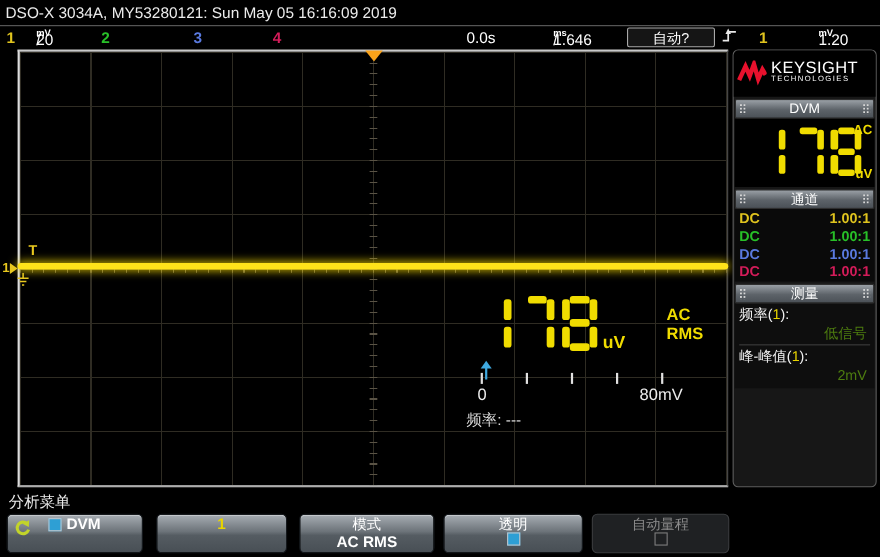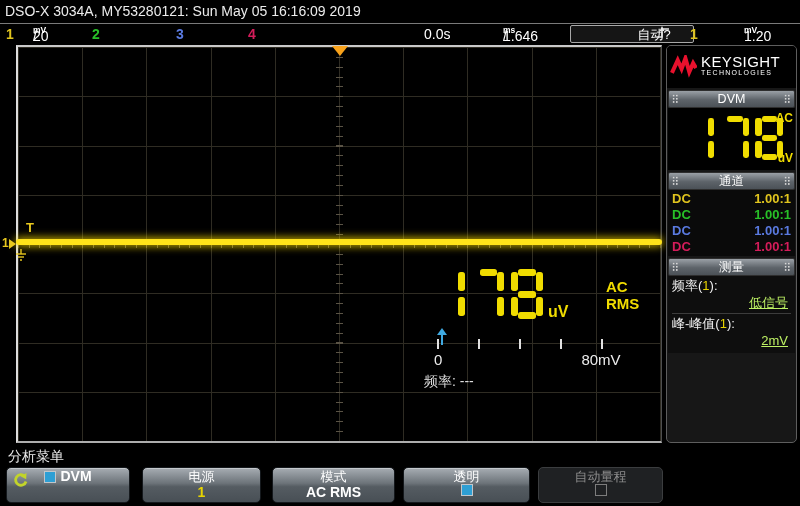--- a/index.html
+++ b/index.html
@@ -9,21 +9,21 @@
 
   
   .titlebar{left:0;top:0;width:800px;height:23px;border-bottom:1px solid #7a7a7a;
             font-size:14px;line-height:23px;padding-left:5px;color:#ececec;background:#000;}
   .statusbar{left:0;top:24px;width:800px;height:21px;background:#000;font-size:14px;}
   .statusbar span{position:absolute;top:2px;white-space:nowrap;}
   .chn{font-weight:bold;}
   .squ{display:inline-block;width:9px;font-size:8.5px;line-height:4.6px;word-break:break-all;
        vertical-align:-1px;font-weight:bold;}
   .autobox{position:absolute;left:570px;top:1px;width:78px;height:16px;border:1px solid #a8a8a8;
-           border-radius:2px;background:#151515;text-align:center;padding-left:44px;}
+           border-radius:2px;background:#151515;text-align:center;}
   .autobox span{position:static;font-size:13px;line-height:16px;}
 
   
   .grat{left:16px;top:45px;width:646px;height:398px;box-sizing:border-box;background:#000;
         border-top:2px solid #c9c9c9;border-left:2px solid #dedede;
         border-bottom:2px solid #adadad;border-right:1px solid #4e4e4e;
         background-image:
           repeating-linear-gradient(to right,#2f2c23 0 1px,transparent 1px 64.2px),
           repeating-linear-gradient(to bottom,#2f2c23 0 1px,transparent 1px 49.3px);}
   .ctickv{left:calc(50% - 4px);top:0;bottom:0;width:7px;
@@ -83,21 +83,21 @@
   .dvm-read{position:relative;height:62px;background:#000;}
   .seg-side{position:absolute;left:15px;top:8px;font-size:48px;}
   .side-ac{position:absolute;right:2px;top:3px;color:#f0dc00;font-weight:bold;font-size:12px;}
   .side-uv{position:absolute;right:2px;bottom:5px;color:#f0dc00;font-weight:bold;font-size:12px;}
   .chrows{background:#0a0a0a;padding:1px 0;}
   .chrow{display:flex;justify-content:space-between;padding:0 4px;height:16px;
          font-size:13px;font-weight:bold;line-height:16px;}
   .meas{background:#0e0e0e;padding:2px 4px 4px 4px;font-size:13px;}
   .meas .mlabel{line-height:16px;color:#f2f2f2;}
   .meas .mnum{color:#e8d400;}
-  .meas .mval{text-align:right;padding-right:3px;line-height:17px;color:#bef264;text-decoration:underline;}
+  .meas .mval{text-align:right;padding-right:3px;line-height:17px;color:#4d7c0f;}
   .meas .mdiv{border-top:1px solid #3c3c3c;margin:2px 0;}
 
   
   .menu-title{left:8px;top:448px;font-size:14px;color:#ececec;}
   .sk{position:absolute;top:467px;height:36px;box-sizing:border-box;border-radius:5px;
       background:linear-gradient(#a7adb3,#6c7379 45%,#555c62 55%,#484f55);
       border:1px solid #15191d;box-shadow:inset 0 1px 0 rgba(255,255,255,.35);
       text-align:center;color:#fff;cursor:pointer;}
   .sk .lab{margin-top:2px;font-size:13px;line-height:14px;}
   .sk .val{display:flex;align-items:center;justify-content:center;gap:4px;
@@ -264,21 +264,20 @@
           <path d="M15.5 1 L9.5 4.2 L15.2 7.2 Z" fill="#c2d42a"></path>
         </svg>
     </span>
     <div class="val">
         <span class="chk" style="background: rgb(46, 159, 212);"></span>
         <span>DVM</span>
       </div>
   </div>
 
   <div class="sk sk2">
-    <div class="lab">电源</div>
     <div class="val yel">1</div>
   </div>
 
   <div class="sk sk3">
     <div class="lab">模式</div>
     <div class="val">AC RMS</div>
   </div>
 
   <div class="sk sk5">
     <div class="lab">自动量程</div>

